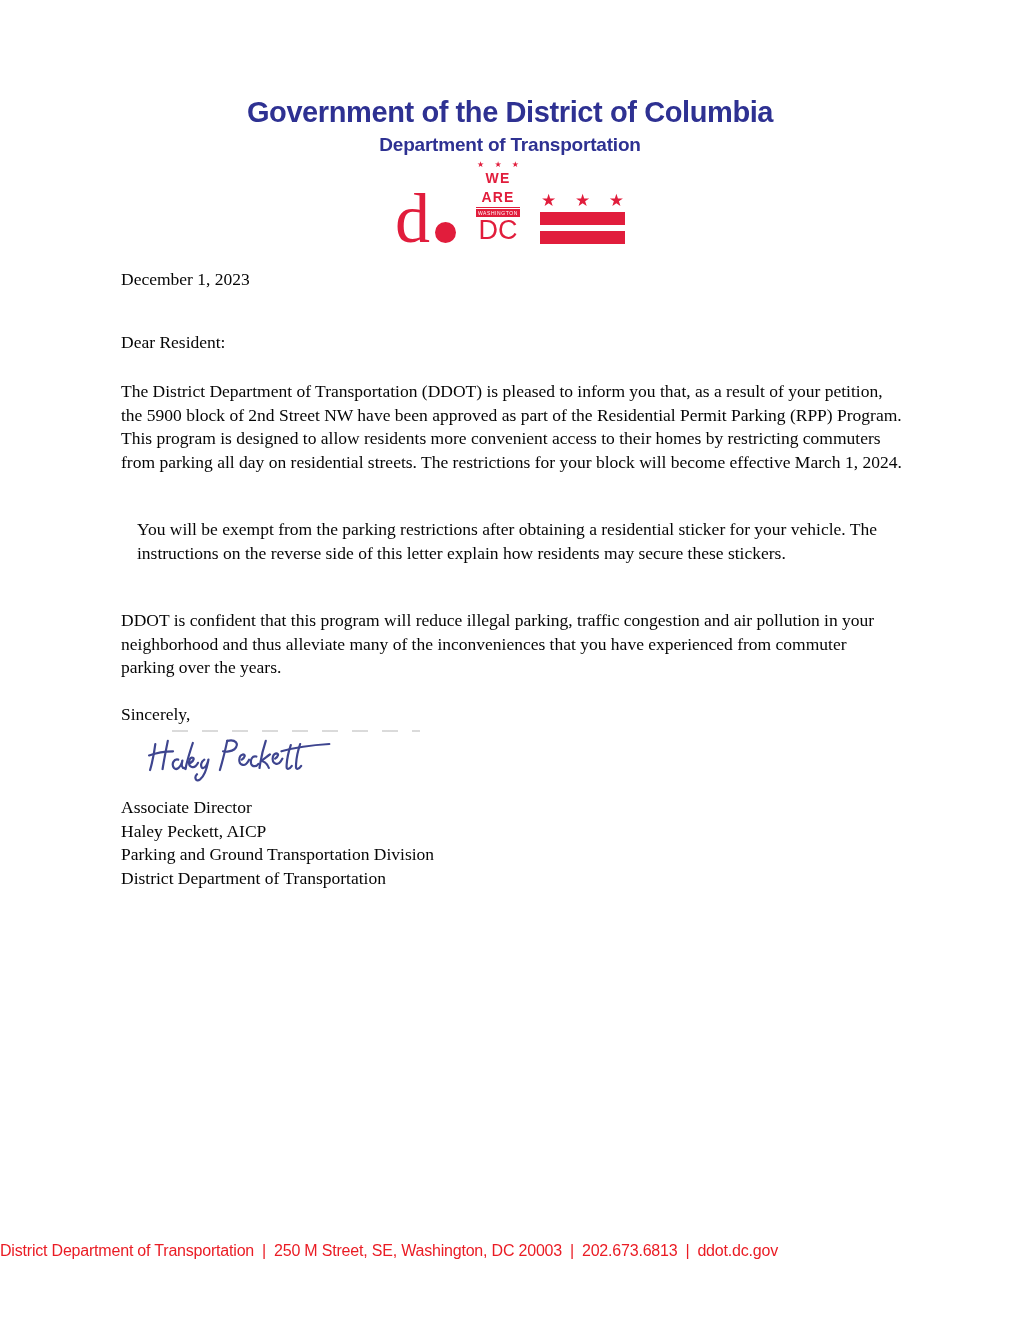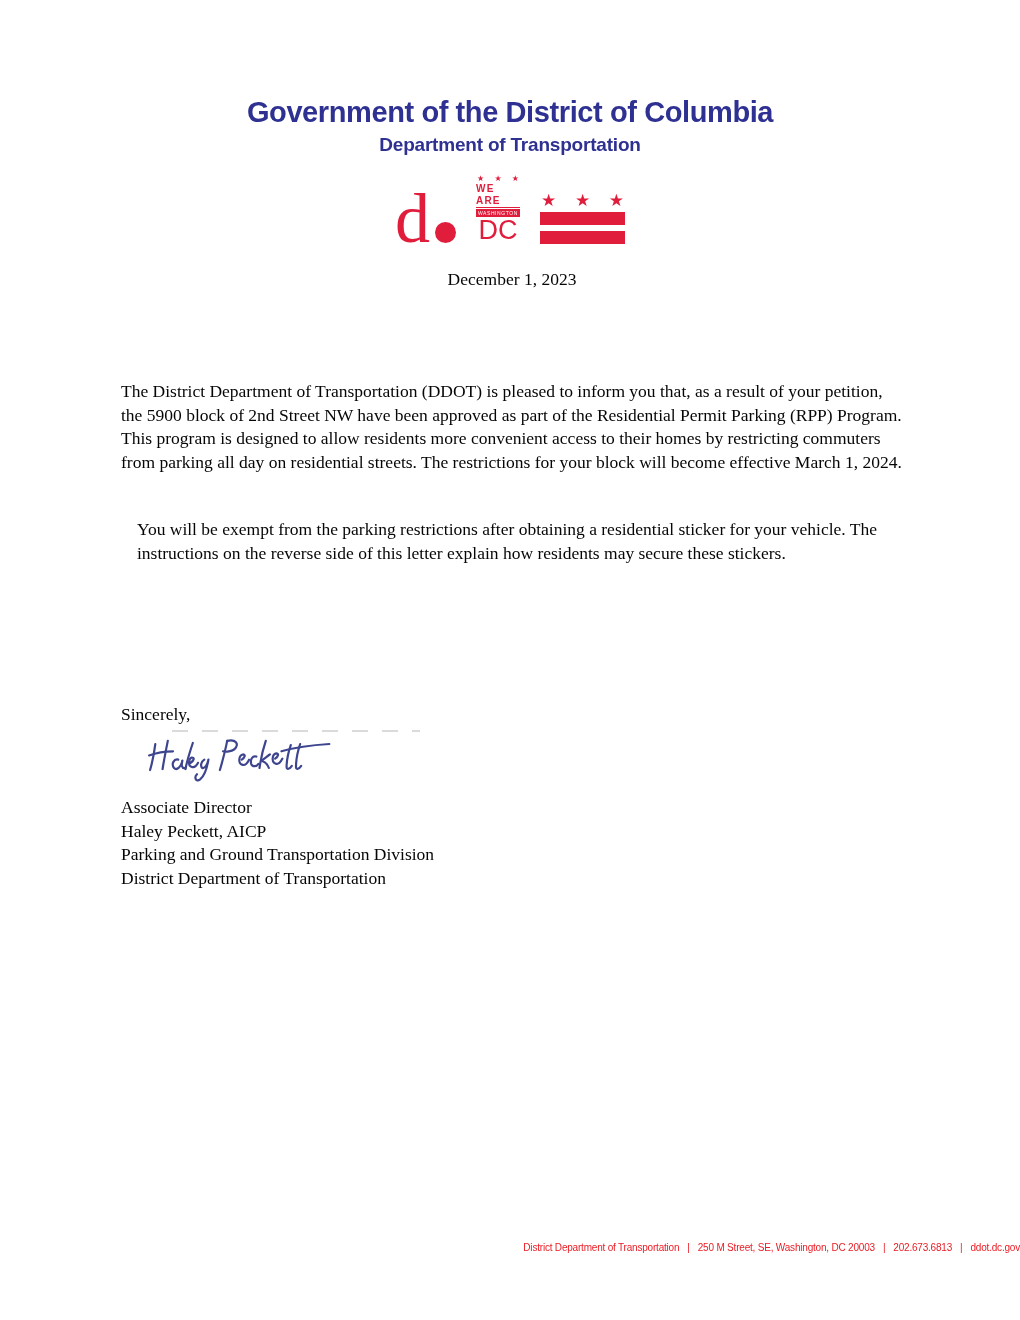--- a/index.html
+++ b/index.html
@@ -50,43 +50,43 @@
     background:var(--brand-red,#E11D3C);
     margin-left:5px;margin-bottom:1px;
   }
   .weare-logo{
     width:44px;display:flex;flex-direction:column;align-items:center;
     color:var(--brand-red,#E11D3C);
     font-family:"Liberation Sans", sans-serif;
   }
   .weare-stars{font-size:8px;line-height:9px;letter-spacing:4px;white-space:nowrap;text-indent:4px;}
   .weare-we{
-    font-weight:bold;font-size:10px;line-height:12px;letter-spacing:1.2px;
-    width:100%;
+    font-weight:bold;font-size:14px;line-height:19px;letter-spacing:1.2px;
+    width:100%;text-align:center;
     border-bottom:1.5px solid var(--brand-red,#E11D3C);
   }
   .weare-band{
     margin-top:1px;width:100%;
     background:var(--brand-red,#E11D3C);color:#fff;
     font-size:5px;line-height:8px;letter-spacing:0.6px;
     text-align:center;white-space:nowrap;overflow:hidden;
   }
   .weare-dc{font-size:27px;line-height:27px;letter-spacing:0px;font-weight:normal;}
   .dc-flag{width:85px;display:flex;flex-direction:column;}
   .flag-stars{
     display:flex;justify-content:space-between;
     color:var(--brand-red,#E11D3C);
     font-size:17px;line-height:16px;padding:0 1px;margin-bottom:3px;
   }
   .flag-bar{height:13px;width:100%;background:var(--brand-red,#E11D3C);}
   .flag-bar + .flag-bar{margin-top:6px;}
   
   .abs{position:absolute;left:121px;width:782px;}
   .bodytext{font-size:17.5px;line-height:23.5px;color:#060606;}
-  .date{top:268px;text-align:center;}
+  .date{top:268px;}
   .salutation{top:331px;}
   .p1{top:380px;}
   .p2{top:518px;margin-left:16px;}
   .p3{top:609px;}
   .closing{top:703px;}
   .scan-artifact{
     position:absolute;left:172px;top:730px;width:248px;height:2px;
     background:repeating-linear-gradient(90deg, rgba(150,150,150,0.35) 0 16px, transparent 16px 30px);
   }
   .signature-wrap{position:absolute;left:148px;top:726px;width:198px;height:60px;}
@@ -94,23 +94,23 @@
   .signature-wrap path{
     fill:none;
     stroke:var(--signature-ink,#3E458F);
     stroke-width:2.1;stroke-linecap:round;stroke-linejoin:round;
   }
   .signer{position:absolute;left:121px;top:796px;}
   .signer p{font-size:17.5px;line-height:23.5px;color:#060606;}
   
   .footer{
     position:absolute;top:1242px;left:0;width:100%;
-    text-align:right;
+    text-align:left;
     font-family:"Liberation Sans", sans-serif;
-    font-size:10px;letter-spacing:-0.2px;
+    font-size:16px;letter-spacing:-0.2px;
     color:var(--footer-red,#EA1C24);
   }
   .footer .sep{margin:0 8px;}
 </style>
 </head>
 <body>
 
 <div class="page">
 
   <div class="title">Government of the District of Columbia</div>
@@ -136,22 +136,24 @@
         <span>★</span>
         <span>★</span>
       </div>
       <div class="flag-bar"></div>
       <div class="flag-bar"></div>
     </div>
 
   </div>
 
   <p class="abs bodytext date">December 1, 2023</p>
+  <p class="abs bodytext salutation">Dear Resident:</p>
   <p class="abs bodytext p1">The District Department of Transportation (DDOT) is pleased to inform you that, as a result of your petition, the 5900 block of 2nd Street NW have been approved as part of the Residential Permit Parking (RPP) Program. This program is designed to allow residents more convenient access to their homes by restricting commuters from parking all day on residential streets. The restrictions for your block will become effective March 1, 2024.</p>
   <p class="abs bodytext p2">You will be exempt from the parking restrictions after obtaining a residential sticker for your vehicle. The instructions on the reverse side of this letter explain how residents may secure these stickers.</p>
+  <p class="abs bodytext p3">DDOT is confident that this program will reduce illegal parking, traffic congestion and air pollution in your neighborhood and thus alleviate many of the inconveniences that you have experienced from commuter parking over the years.</p>
   <p class="abs bodytext closing">Sincerely,</p>
 
   <div class="scan-artifact"></div>
 
   <div class="signature-wrap">
     <svg viewBox="0 0 190 55" xmlns="http://www.w3.org/2000/svg">
       <path d="M7,16 C6,24 4,34 2,41"></path>
       <path d="M1,27 C9,24 17,23 24,23"></path>
       <path d="M19,13 C17,23 15,33 14,40"></path>
       <path d="M29,31 C25,30 22,35 25,39 C28,42 32,37 33,32 C32,36 32,40 36,39"></path>

